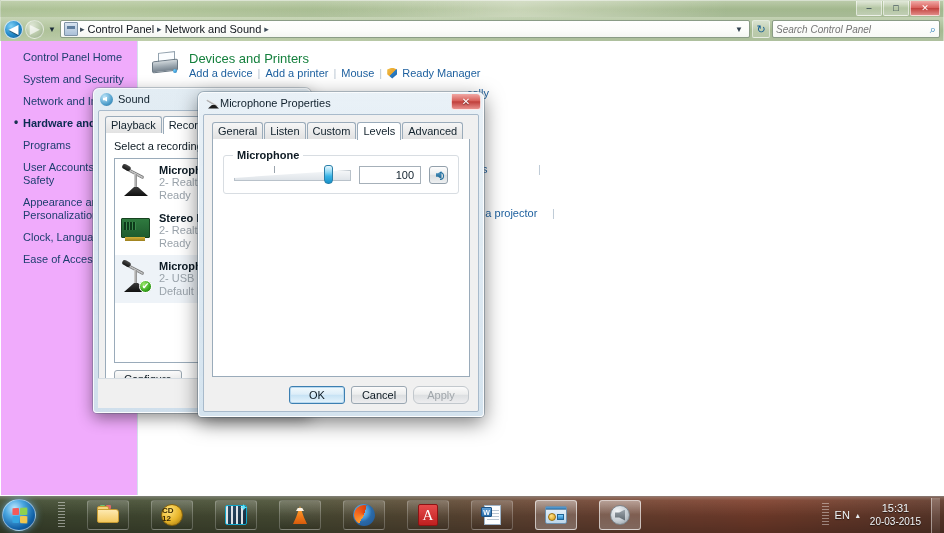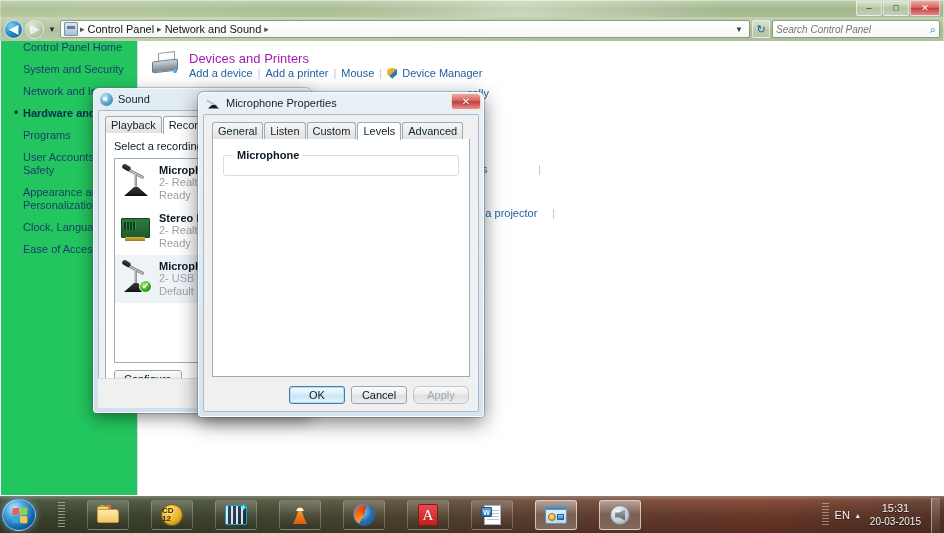--- a/index.html
+++ b/index.html
@@ -152,23 +152,23 @@
   .cp-body {
     position: absolute; left: 0; top: 41px; width: 944px; height: 455px;
     background: #ffffff;
     border-left: 1px solid rgba(255,255,255,.35);
     border-right: 1px solid rgba(255,255,255,.35);
     border-bottom: 1px solid rgba(255,255,255,.35);
     display: flex;
   }
   .cp-sidebar {
     width: 137px; flex: none;
-    background: #22c55e;
+    background: #f0abfc;
     border-right: 1px solid #d5e0ed;
-    padding: 0 0 0 22px;
+    padding: 10px 0 0 22px;
   }
   .side-item {
     font-size: 11px; color: #1c3e6e;
     line-height: 13px;
     margin-bottom: 9px;
     cursor: pointer;
     position: relative;
     padding-right: 6px;
   }
   .side-item.selected { font-weight: bold; color: #0c2b52; }
@@ -197,21 +197,21 @@
     position: absolute; left: 8px; top: 1px; width: 17px; height: 11px;
     background: #fbfdff; border: 1px solid #93a2ae;
     transform: skewY(-6deg);
   }
   .printer-dot {
     position: absolute; right: 4px; bottom: 4px; width: 4px; height: 4px;
     border-radius: 50%;
     background: radial-gradient(circle at 30% 30%, #6fd0ff, #1a6fb0);
   }
   .cat-text .cat-title {
-    font-size: 13px; color: #a21caf; margin-bottom: 1px; cursor: pointer;
+    font-size: 13px; color: #15803d; margin-bottom: 1px; cursor: pointer;
   }
   .cat-links { display: flex; align-items: center; gap: 5px; font-size: 11px; }
   .cat-links a { color: #1c5f9e; text-decoration: none; cursor: pointer; }
   .cat-links .vbar { color: #b9c6d2; }
   .shield {
     display: inline-block; width: 10px; height: 11px; flex: none;
     background: linear-gradient(135deg, #f2c14b 0%, #e8a42c 49%, #2e7fc4 50%, #1f63a3 100%);
     clip-path: polygon(50% 0, 100% 18%, 100% 62%, 50% 100%, 0 62%, 0 18%);
     vertical-align: -1px;
   }
@@ -374,21 +374,21 @@
     position: absolute; inset: 0;
     background:
       linear-gradient(180deg, rgba(255,255,255,.48) 0%, rgba(230,240,248,.40) 100%),
       linear-gradient(180deg, #d5e4ef 0%, #c8dae8 100%);
     border: 1px solid rgba(255,255,255,.85);
     border-radius: 6px 6px 4px 4px;
     box-shadow: 0 6px 20px rgba(0,0,0,.5), 0 0 0 1px rgba(95,125,148,.4);
   }
   .mic-titlebar {
     position: absolute; left: 0; top: 0; right: 0; height: 22px;
-    display: flex; align-items: center; gap: 6px; padding: 0 3px 0 8px;
+    display: flex; align-items: center; gap: 0; padding: 0 3px 0 8px;
     font-size: 11px; color: #10202c;
   }
   .mic-title-ico { width: 14px; height: 13px; flex: none; position: relative; }
   .mic-title-ico .a {
     position: absolute; left: 1px; top: 2px; width: 12px; height: 2px;
     background: linear-gradient(180deg,#efefef,#8f8f8f);
     transform: rotate(30deg); transform-origin: left center;
   }
   .mic-title-ico .b {
     position: absolute; left: 2px; bottom: 1px; width: 11px; height: 4px;
@@ -728,21 +728,21 @@
         <div class="cat-text">
           <div class="cat-title">Devices and Printers</div>
           <div class="cat-links">
             <a>Add a device</a>
             <span class="vbar">|</span>
             <a>Add a printer</a>
             <span class="vbar">|</span>
             <a>Mouse</a>
             <span class="vbar">|</span>
             <span class="shield"></span>
-            <a>Device Manager</a>
+            <a>Ready Manager</a>
           </div>
         </div>
       </div>
 
       <div class="trunc-line" style="left:329px; top:11px;">cally</div>
       <div class="trunc-line" style="left:338px; top:87px;">ps</div>
       <div class="trunc-line" style="left:329px; top:131px;">t to a projector</div>
       <div class="trunc-line" style="left:400px; top:87px; color:#b9c6d2;">|</div>
       <div class="trunc-line" style="left:414px; top:131px; color:#b9c6d2;">|</div>
     </div>
@@ -838,20 +838,32 @@
       <div class="tab">General</div>
       <div class="tab">Listen</div>
       <div class="tab">Custom</div>
       <div class="tab active">Levels</div>
       <div class="tab">Advanced</div>
     </div>
 
     <div class="mic-tabpanel">
       <div class="groupbox">
         <div class="legend">Microphone</div>
+        <div class="level-row">
+          <div class="slider">
+            <div class="slider-track"></div>
+            <div class="slider-tick"></div>
+            <div class="slider-thumb"></div>
+          </div>
+          <div class="level-value">100</div>
+          <div class="spk-btn">
+            <span class="cone"></span>
+            <span class="wave"></span>
+          </div>
+        </div>
       </div>
     </div>
 
     <div class="mic-footer">
       <button class="dlg-btn default">OK</button>
       <button class="dlg-btn">Cancel</button>
       <button class="dlg-btn disabled">Apply</button>
     </div>
   </div>
 </div>

